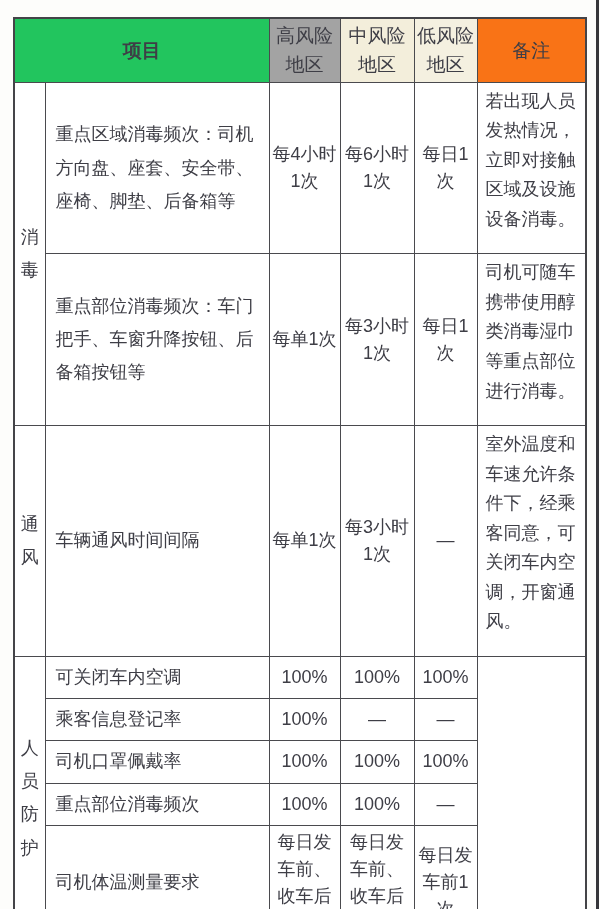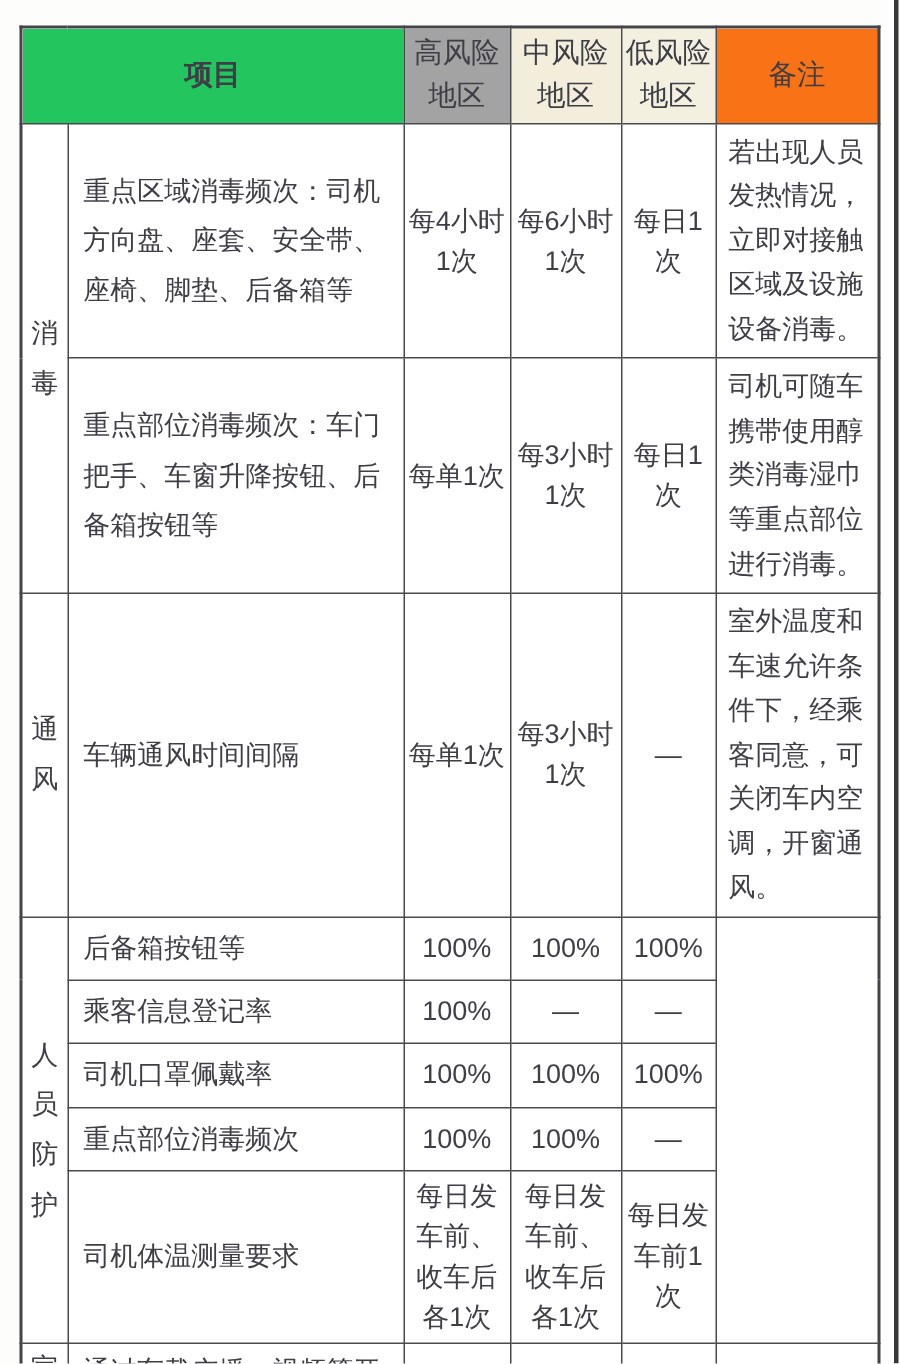--- a/index.html
+++ b/index.html
@@ -71,21 +71,21 @@
   td.item .bold { font-weight: 400; }
   td.val {
     text-align: center;
     vertical-align: middle;
     line-height: 1.5;
     padding: 2px 1px;
   }
   td.note {
     text-align: left;
     vertical-align: middle;
-    padding: 4px 4px 4px 8px;
+    padding: 4px 4px 19px 8px;
     line-height: 1.64;
   }
 </style>
 </head>
 <body>
 
 <table class="sheet">
   <colgroup>
     <col style="width:31px">
     <col style="width:224px">
@@ -135,21 +135,21 @@
     <td class="val">每单1次</td>
     <td class="val">每3小时1次</td>
     <td class="val">—</td>
     <td class="note">室外温度和车速允许条件下，经乘客同意，可关闭车内空调，开窗通风。</td>
   </tr>
 
   <tr style="height:36px">
     <td class="cat" rowspan="5">
       <div class="vtext">人员防护</div>
     </td>
-    <td class="item">后备箱按钮等</td>
+    <td class="item">可关闭车内空调</td>
     <td class="val">100%</td>
     <td class="val">100%</td>
     <td class="val">100%</td>
     <td class="note" rowspan="5"></td>
   </tr>
 
   <tr style="height:34px">
     <td class="item">乘客信息登记率</td>
     <td class="val">100%</td>
     <td class="val">—</td>

